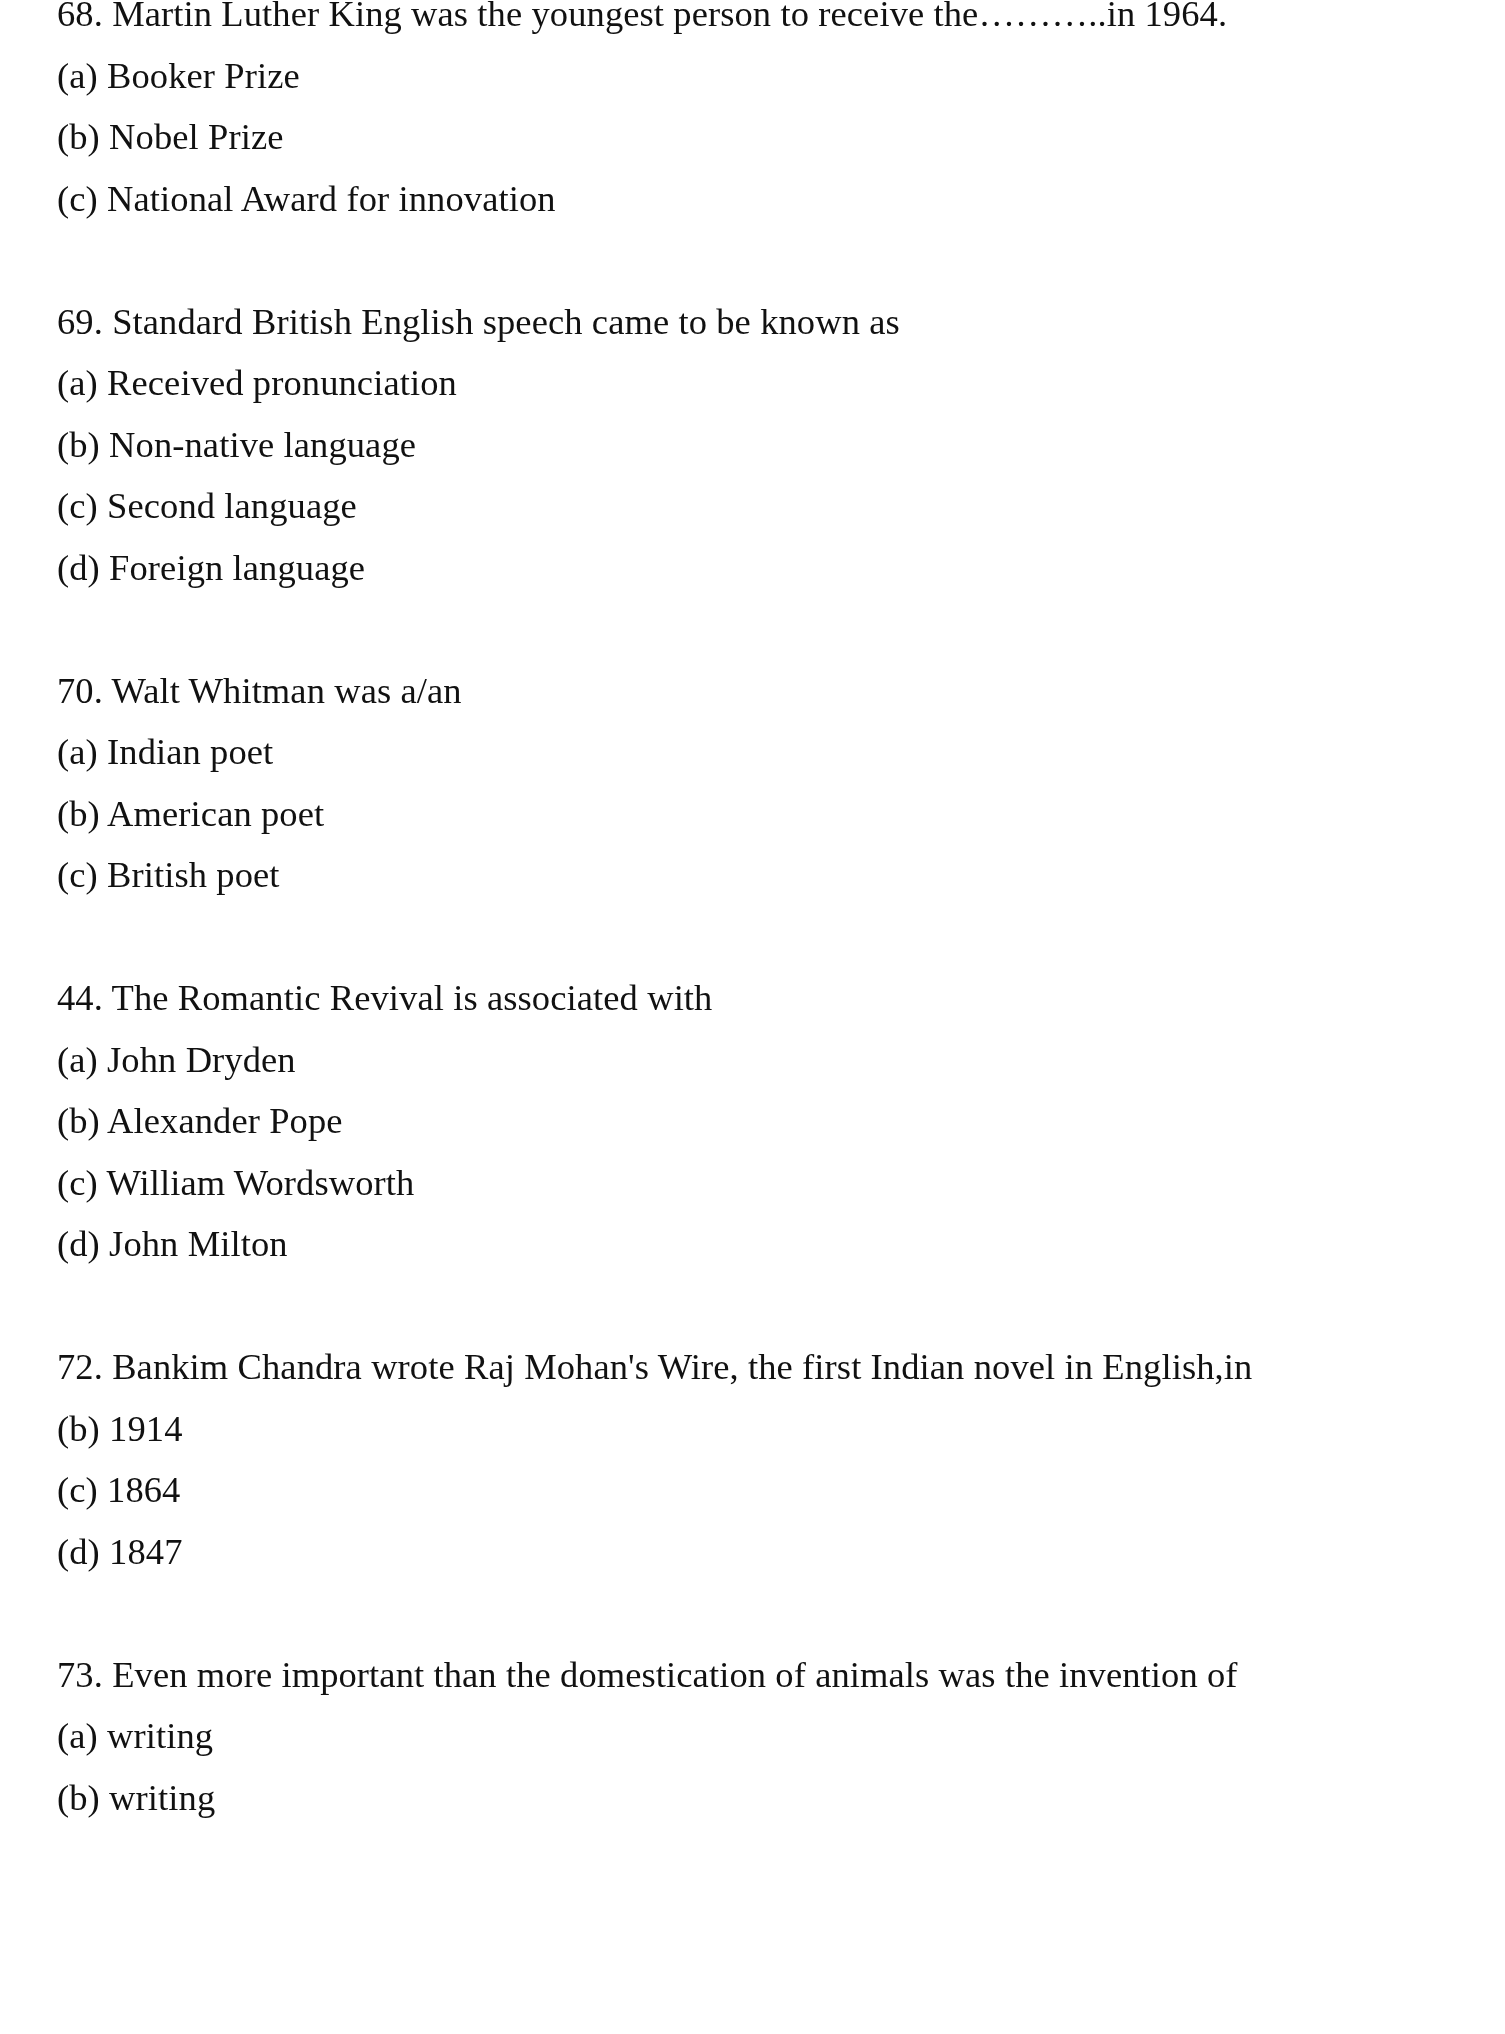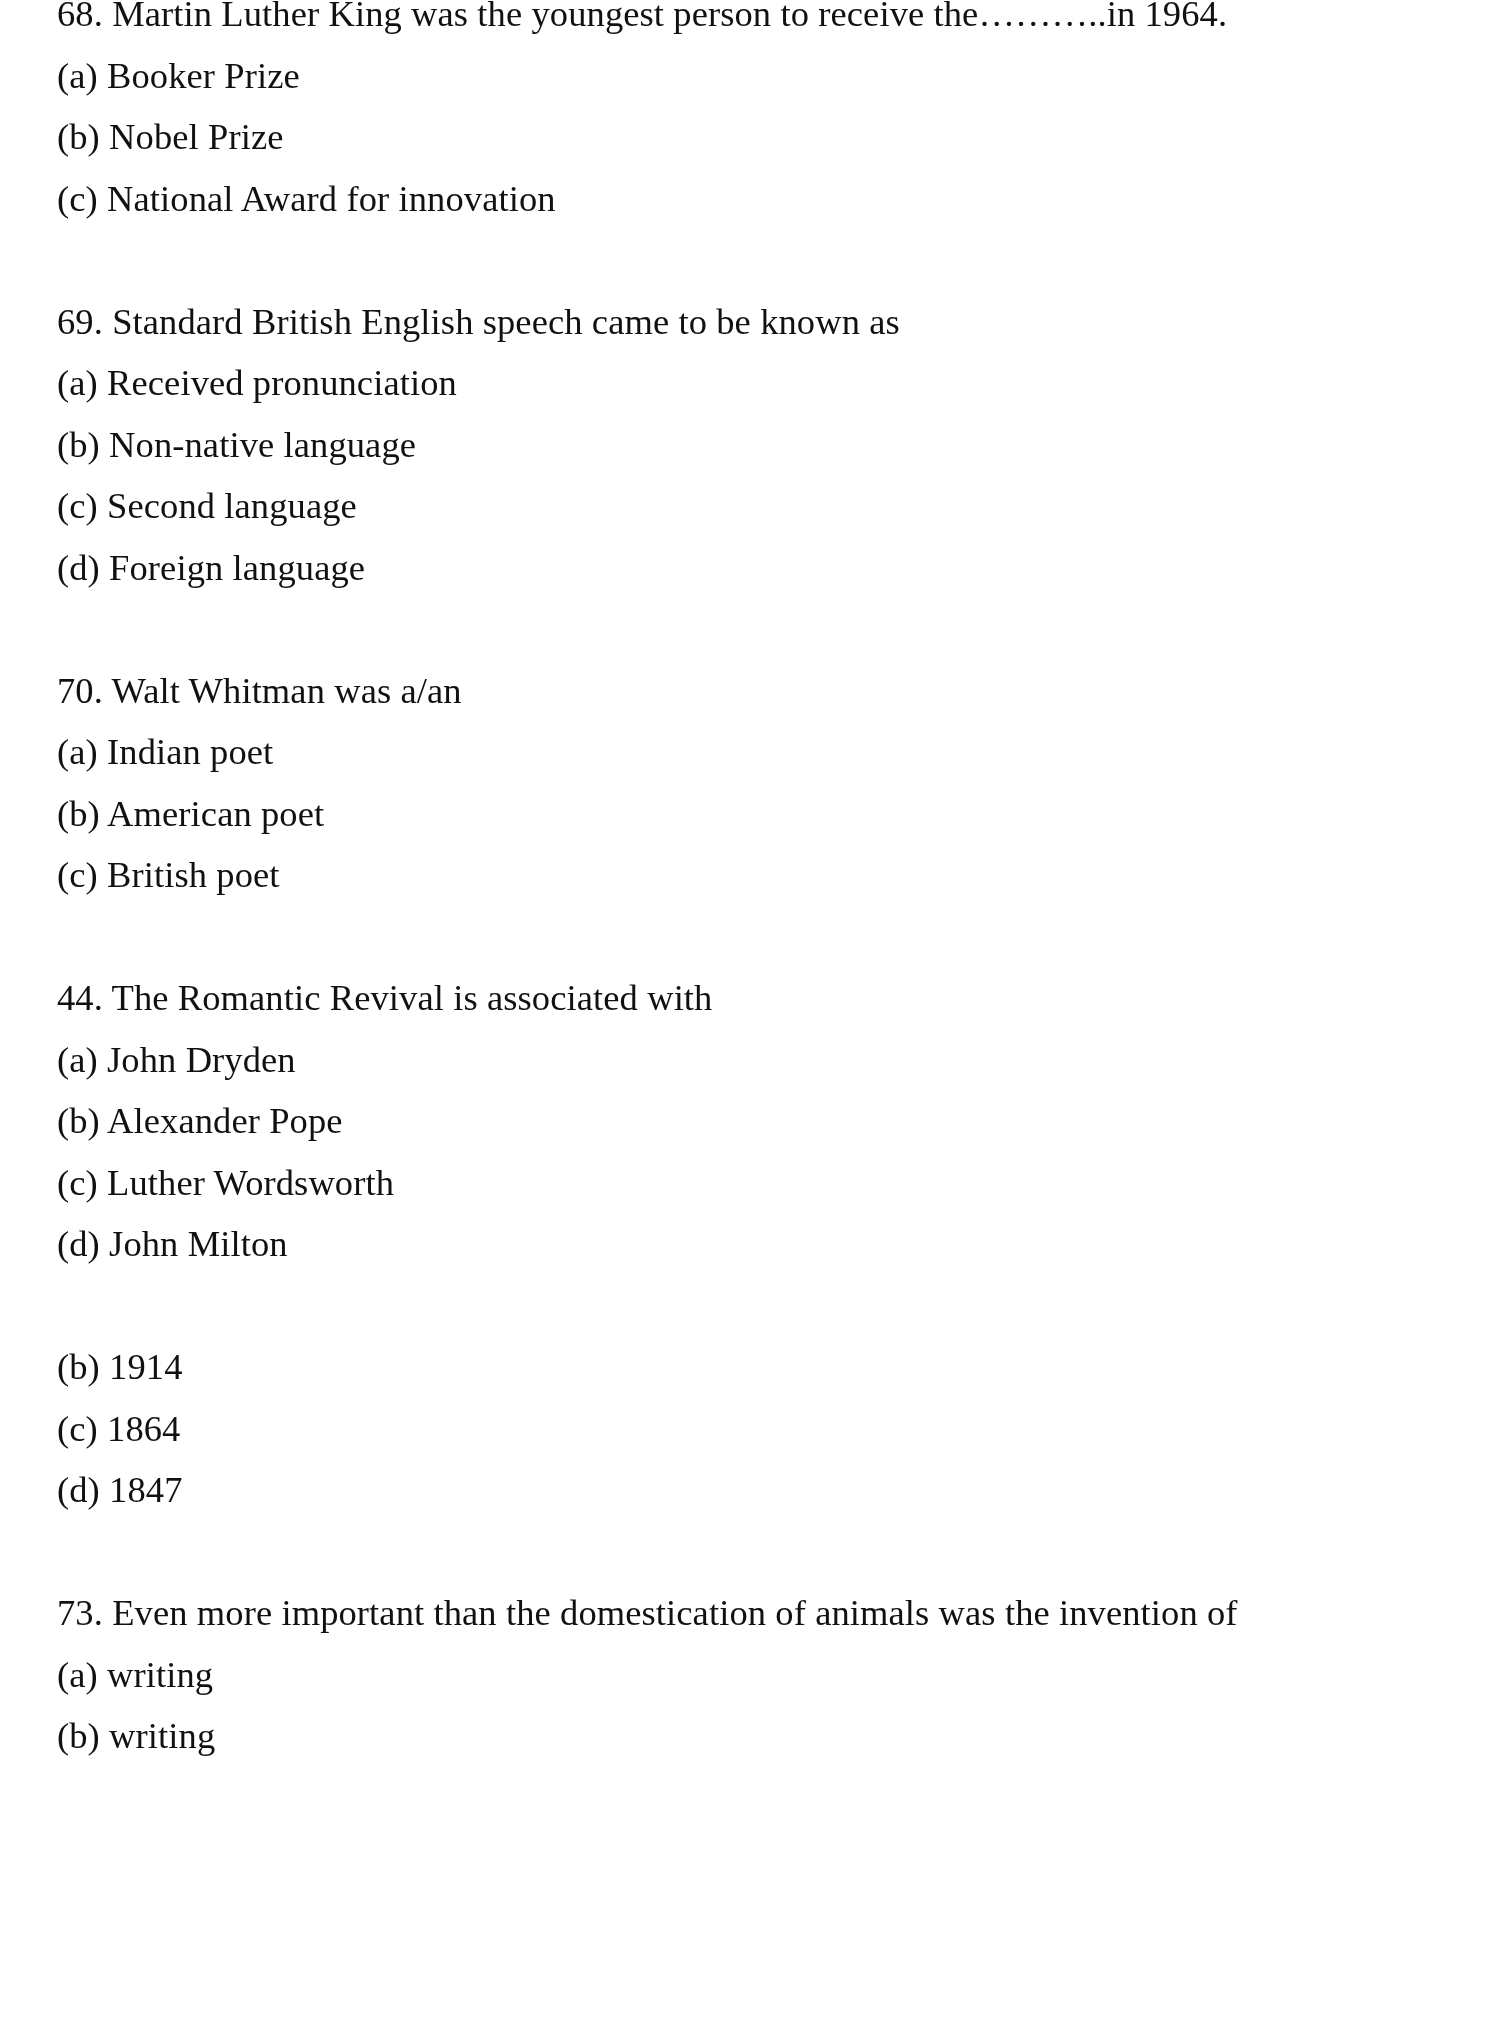--- a/index.html
+++ b/index.html
@@ -39,25 +39,26 @@
     <div class="line"><span>70.</span> <span>Walt Whitman was a/an</span></div>
     <div class="line"><span>(a)</span> <span>Indian poet</span></div>
     <div class="line"><span>(b)</span> <span>American poet</span></div>
     <div class="line"><span>(c)</span> <span>British poet</span></div>
   </div>
 
   <div class="block">
     <div class="line"><span>44.</span> <span>The Romantic Revival is associated with</span></div>
     <div class="line"><span>(a)</span> <span>John Dryden</span></div>
     <div class="line"><span>(b)</span> <span>Alexander Pope</span></div>
-    <div class="line"><span>(c)</span> <span>Luther Wordsworth</span></div>
+    <div class="line"><span>(c)</span> <span>William Wordsworth</span></div>
     <div class="line"><span>(d)</span> <span>John Milton</span></div>
   </div>
 
   <div class="block">
+    <div class="line"><span>72.</span> <span>Bankim Chandra wrote Raj Mohan's Wire, the first Indian novel in English,in</span></div>
     <div class="line"><span>(b)</span> <span>1914</span></div>
     <div class="line"><span>(c)</span> <span>1864</span></div>
     <div class="line"><span>(d)</span> <span>1847</span></div>
   </div>
 
   <div class="block">
     <div class="line"><span>73.</span> <span>Even more important than the domestication of animals was the invention of</span></div>
     <div class="line"><span>(a)</span> <span>writing</span></div>
     <div class="line"><span>(b)</span> <span>writing</span></div>
   </div>

